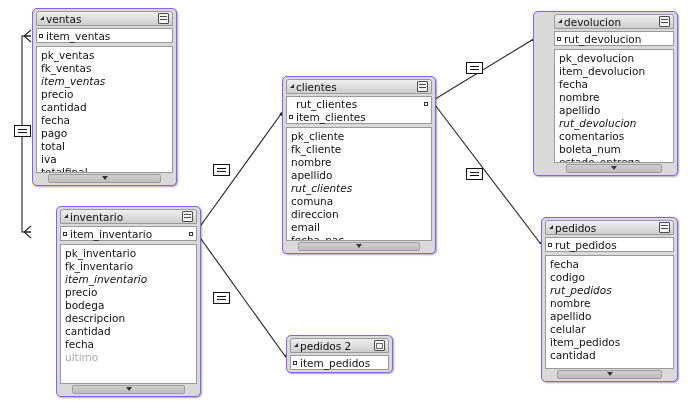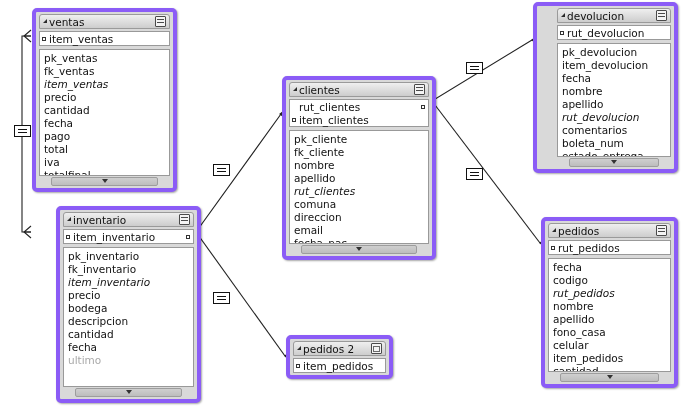--- a/index.html
+++ b/index.html
@@ -10,21 +10,21 @@
     overflow:hidden;
     position:relative;
   }
   #canvas{position:absolute;left:0;top:0;width:692px;height:415px;}
   #links{position:absolute;left:0;top:0;width:692px;height:415px;z-index:1;}
 
   
   .entity{
     position:absolute;z-index:3;
     background:#d9d9d9;
-    border:4px solid #8b5cf6;
+    border:1px solid #8b5cf6;
     border-radius:5px;
     box-shadow:1px 1px 2px rgba(0,0,0,.35);
     box-sizing:border-box;
     padding:2px 3px 2px 3px;
   }
   .titlebar{
     height:15px;
     display:flex;align-items:center;
     background:linear-gradient(#efefef,#cdcdcd);
     border:1px solid #9a9a9a;
@@ -229,21 +229,21 @@
       <div class="fld">apellido</div>
       <div class="fld ital">rut_clientes</div>
       <div class="fld">comuna</div>
       <div class="fld">direccion</div>
       <div class="fld">email</div>
       <div class="fld">fecha_nac</div>
     </div>
     <div class="scroller"></div>
   </div>
 
-  <div class="entity" style="left:533px;top:2px;width:145px;padding-left:20px;">
+  <div class="entity" style="left:533px;top:11px;width:145px;padding-left:20px;">
     <div class="titlebar">
       <span class="tri"></span>
       <span class="ttl">devolucion</span>
       <span class="winbtn"></span>
     </div>
     <div class="keybox">
       <div class="keyrow">
         <span class="kdot"></span>
         <span>rut_devolucion</span>
       </div>
@@ -273,21 +273,20 @@
         <span class="kdot"></span>
         <span>rut_pedidos</span>
       </div>
     </div>
     <div class="fieldbox" style="height:114px;">
       <div class="fld">fecha</div>
       <div class="fld">codigo</div>
       <div class="fld ital">rut_pedidos</div>
       <div class="fld">nombre</div>
       <div class="fld">apellido</div>
-      <div class="fld">fono_casa</div>
       <div class="fld">celular</div>
       <div class="fld">item_pedidos</div>
       <div class="fld">cantidad</div>
     </div>
     <div class="scroller"></div>
   </div>
 
   <div class="entity collapsed" style="left:286px;top:335px;width:107px;">
     <div class="titlebar">
       <span class="tri"></span>

